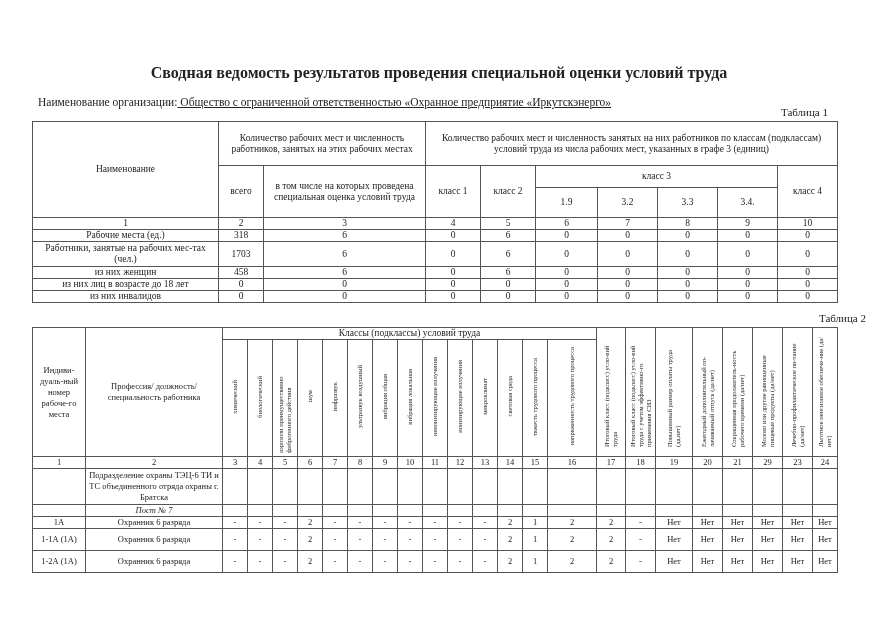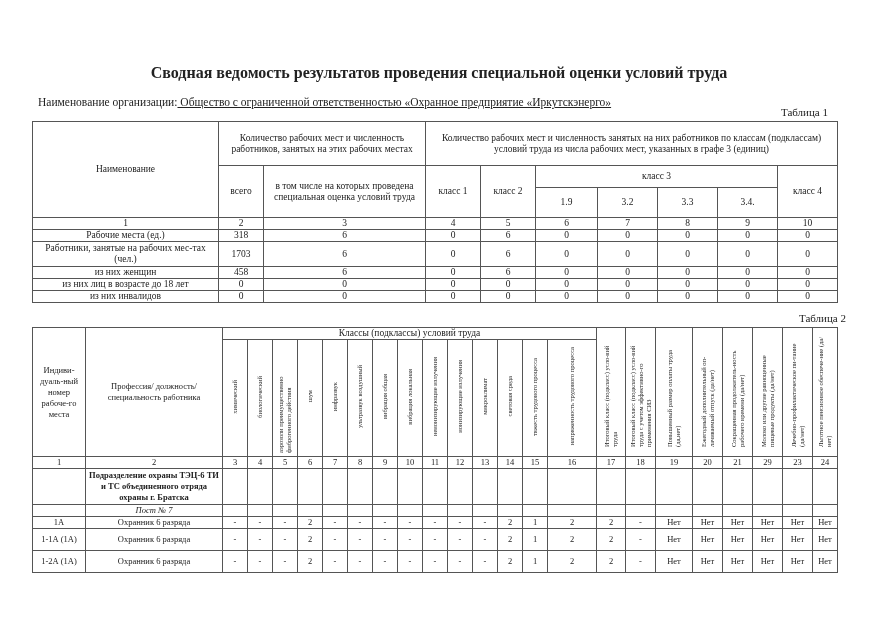--- a/index.html
+++ b/index.html
@@ -16,21 +16,21 @@
   }
   .org .val { text-decoration:underline;margin-top:22px; }
   .tlabel { position:absolute; font-size:11px;font-family:Liberation Serif, serif; }
   table { border-collapse:collapse; position:absolute; table-layout:fixed; }
   td { border:1px solid #555; padding:0 2px; text-align:center; vertical-align:middle; font-size:9.5px; line-height:11px; overflow:hidden; }
   #t1 { top:121px; left:32px; width:805px; }
   #t1 td.l { text-align:center; }
   #t2 { top:327px; left:32px; width:805px; }
   #t2 td { font-size:8.5px; }
   .vert { writing-mode:vertical-rl; transform:rotate(180deg); font-size:6.5px; line-height:8px; text-align:left; white-space:normal; display:inline-block; max-height:112px; }
-  .bold { font-weight:bold; }
+  .bold { font-weight:normal; }
   .ital { font-style:italic;text-align:center; }
 </style>
 </head>
 <body>
 
 <div class="title">Сводная ведомость результатов проведения специальной оценки условий труда</div>
 <div class="org">
   <span>Наименование организации:</span><span class="val"> Общество с ограниченной ответственностью «Охранное предприятие «Иркутскэнерго» </span>
 </div>
 
@@ -137,21 +137,21 @@
     <td>0</td>
     <td>0</td>
     <td>0</td>
     <td>0</td>
     <td>0</td>
     <td>0</td>
   </tr>
 </tbody>
   </table>
 
-<div class="tlabel" style="top:312px; right:32px;">Таблица 2</div>
+<div class="tlabel" style="top:312px; right:12px;">Таблица 2</div>
 
 <table id="t2">
   <colgroup>
     <col style="width:53px">
       <col style="width:137px">
     <col style="width:25px">
       <col style="width:25px">
       <col style="width:25px">
       <col style="width:25px">
       <col style="width:25px">

